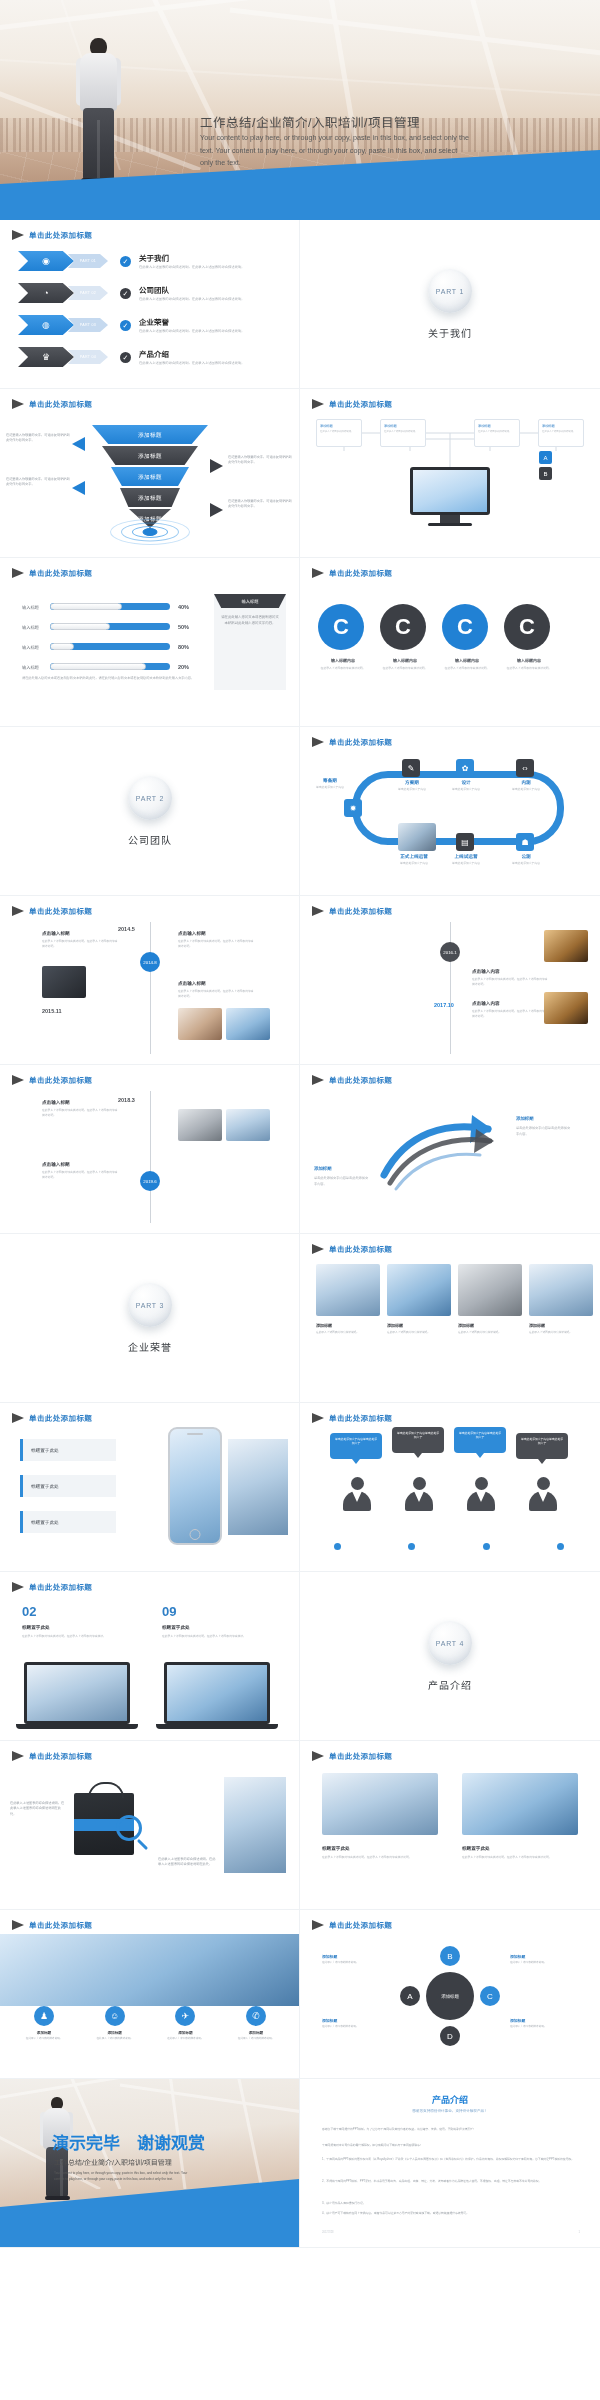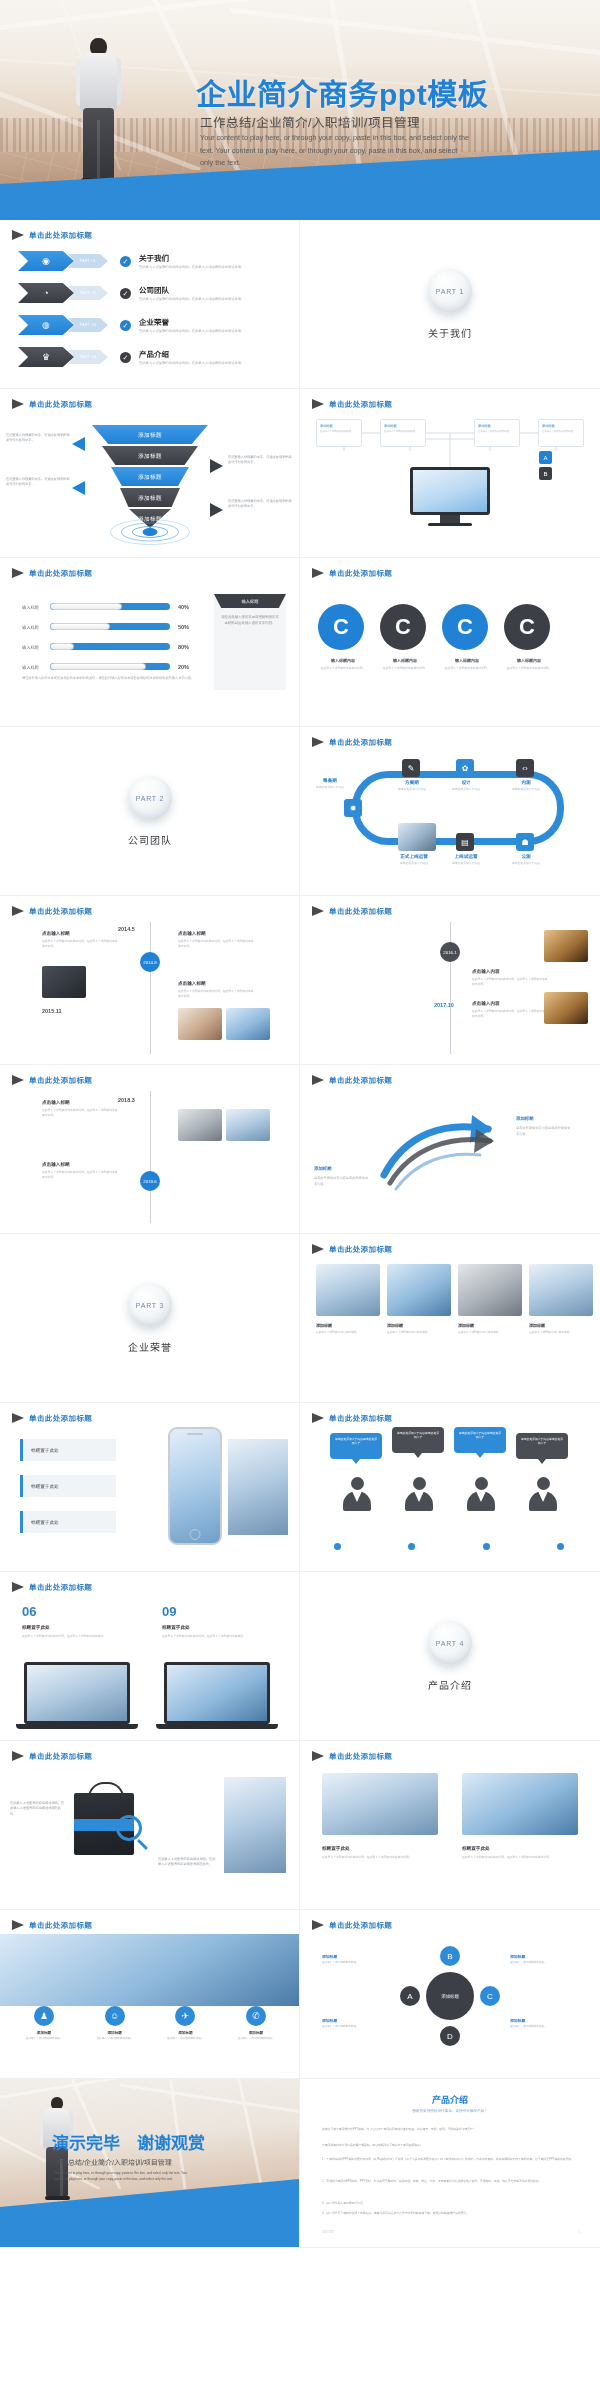--- a/index.html
+++ b/index.html
@@ -381,21 +381,20 @@
       </g>
     </svg>
     <div class="cover-man">
       <div class="man-head"></div>
       <div class="man-armL"></div>
       <div class="man-armR"></div>
       <div class="man-torso"></div>
       <div class="man-legs"></div>
       <div class="man-shoe"></div>
     </div>
-    <div class="cover-title">企业简介商务ppt模板</div>
     <div class="cover-sub">工作总结/企业简介/入职培训/项目管理</div>
     <div class="cover-body">Your content to play here, or through your copy, paste in this box, and select only the text. Your content to play here, or through your copy, paste in this box, and select only the text.</div>
     <div class="cover-blue"></div>
   </div>
 
   <div class="grid">
 
     <div class="row">
 
       <div class="slide">
@@ -841,21 +840,21 @@
       </div>
     </div>
 
     <div class="row">
 
       <div class="slide">
         <div class="s-head">
           <span class="arrow"></span>
           <span class="htext">单击此处添加标题</span>
         </div>
-        <div class="numbig" style="left:22px;top:32px">06</div>
+        <div class="numbig" style="left:22px;top:32px">02</div>
         <div class="numttl" style="left:22px;top:52px">标题置于此处</div>
         <div class="numdsc" style="left:22px;top:62px">在此录入上述图表的综合描述说明，在此录入上述图表的综合描述。</div>
         <div class="numbig" style="left:162px;top:32px">09</div>
         <div class="numttl" style="left:162px;top:52px">标题置于此处</div>
         <div class="numdsc" style="left:162px;top:62px">在此录入上述图表的综合描述说明，在此录入上述图表的综合描述。</div>
         <div class="laptop" style="left:24px;top:90px">
           <div class="lt-screen ph-bldg"></div>
             <div class="lt-base"></div>
         </div>
         <div class="laptop" style="left:164px;top:90px">

